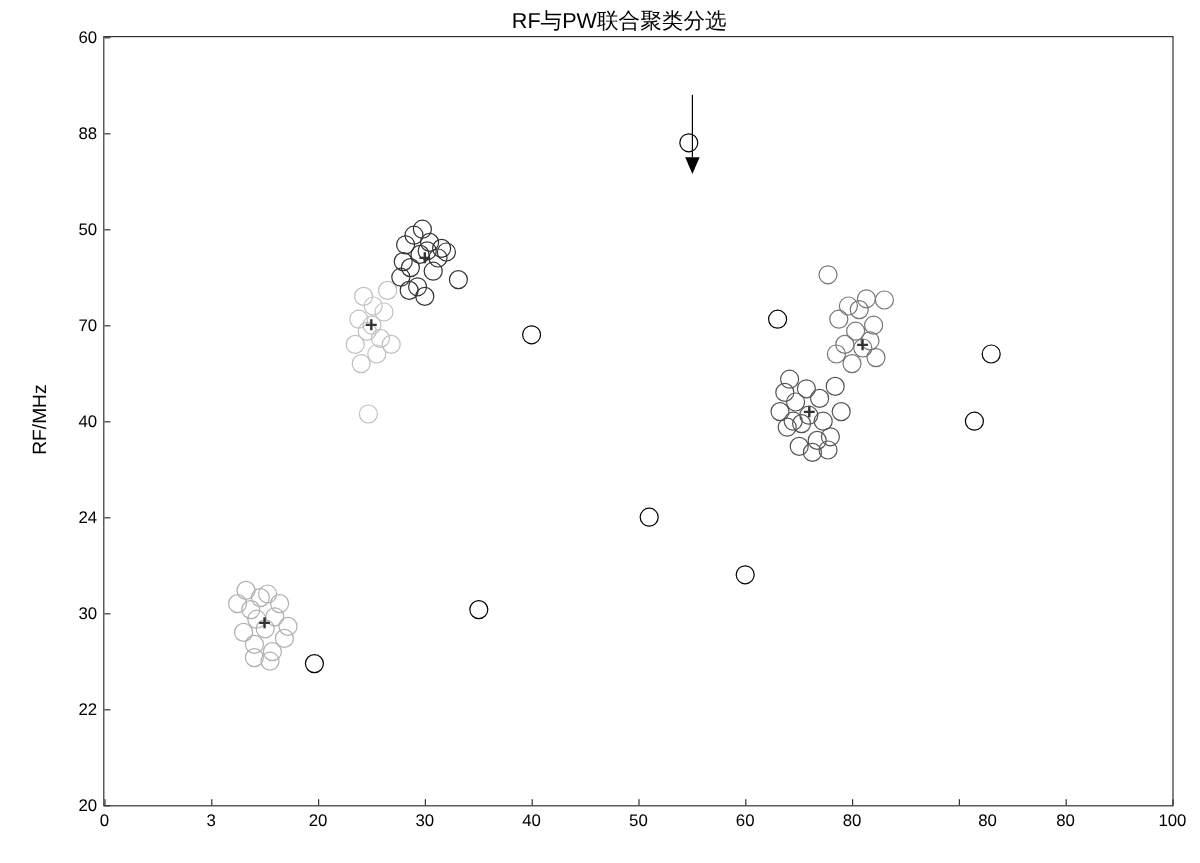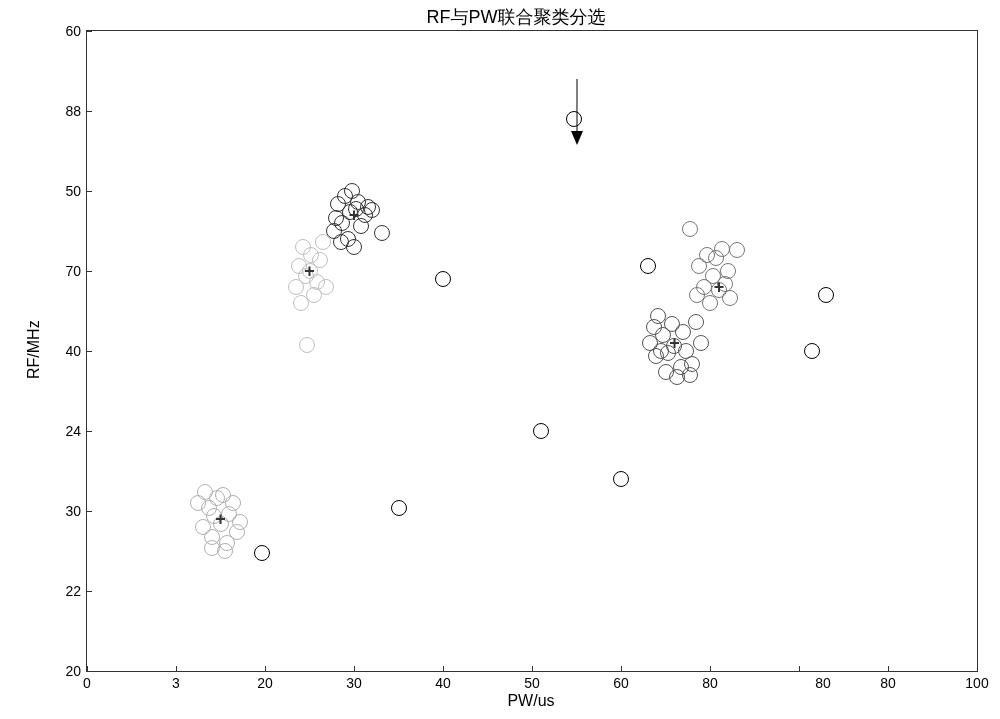--- a/index.html
+++ b/index.html
@@ -258,15 +258,14 @@
       <div class="pt" style="width: 14px; height: 14px; border: 1.2px solid rgb(0, 0, 0); left: 738.7px; top: 264px;"></div>
       <div class="centroid" style="left: 133.5px; top: 488px;">+</div>
       <div class="centroid" style="left: 222.5px; top: 240px;">+</div>
       <div class="centroid" style="left: 267px; top: 184px;">+</div>
       <div class="centroid" style="left: 587.4px; top: 312px;">+</div>
       <div class="centroid" style="left: 631.9px; top: 256px;">+</div>
       <div class="arrow-line" style="left: 489.5px; top: 48px; height: 52px;"></div>
       <div class="arrow-head" style="left: 489.5px; top: 100px;"></div>
     </div>
 
-  <div class="xlabel">PW/us</div>
 
 </div>
 
 </body></html>

